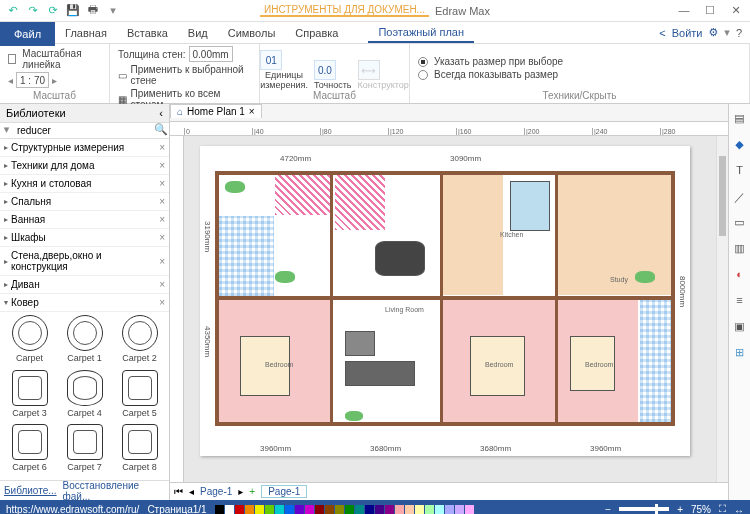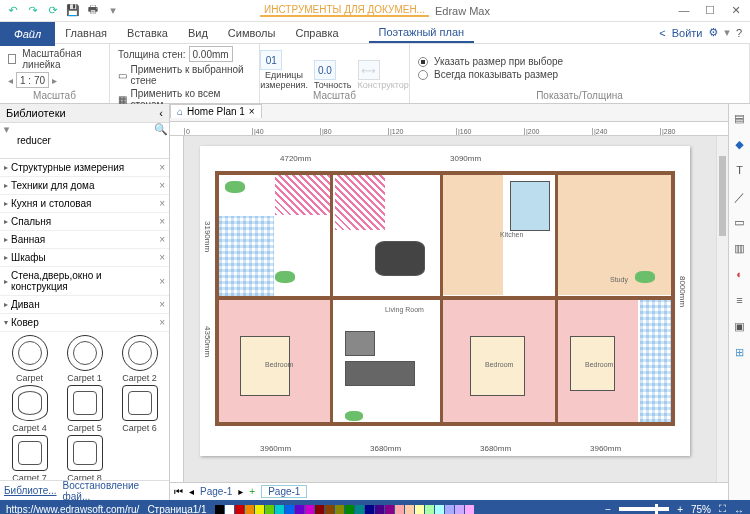--- a/index.html
+++ b/index.html
@@ -6,39 +6,39 @@
 body { width:750px; height:514px; background:#f0f0f0; overflow:hidden; font-size:11px; }
 .titlebar { height:22px; background:#fff; display:flex; align-items:center; padding:0 6px; border-bottom:1px solid #e0e0e0; position:relative; }
 .titlebar .qat { display:flex; gap:6px; align-items:center; }
 .qat span { width:14px; height:14px; display:flex; align-items:center; justify-content:center; }
 .titlebar .centerbox { position:absolute; left:50%; transform:translateX(-50%); display:flex; align-items:center; }
 .ctxtool { color:#e8a33d; font-size:10px; border-bottom:2px solid #f0b04a; padding:0 4px; }
 .appname { color:#666; font-size:11px; margin-left:6px; }
 .wincontrols { margin-left:auto; display:flex; gap:10px; }
 .wincontrols span { width:16px; text-align:center; color:#666; }
 .menubar { height:22px; background:#fff; display:flex; align-items:stretch; border-bottom:1px solid #ddd; }
-.file-tab { background:#2b579a; color:#fff; padding:12px 14px; display:flex; align-items:center;font-style:italic; }
+.file-tab { background:#2b579a; color:#fff; padding:12px 14px; display:flex; align-items:center; }
 .menu-item { padding:0 10px; display:flex; align-items:center; color:#444; }
 .ctx-tab { color:#2b579a; border-bottom:2px solid #2b579a; margin-left:20px; }
 .menubar .right { margin-left:auto; display:flex; align-items:center; gap:6px; padding-right:8px; }
 .login { color:#2b579a; }
 .ribbon { height:60px; background:#fff; display:flex; border-bottom:1px solid #ccc; }
 .ribbon-group { border-right:1px solid #e0e0e0; padding:2px 8px; display:flex; flex-direction:column; }
 .ribbon-group .body { flex:1; display:flex; flex-direction:column; gap:2px; font-size:10px; color:#444; justify-content:center; }
 .ribbon-group .label { font-size:10px; color:#888; text-align:center; }
 .rg-row { display:flex; align-items:center; gap:3px; }
 .combobox { border:1px solid #bbb; padding:0 3px; height:16px; font-size:10px; display:flex; align-items:center; }
 .chk,.rad { width:10px; height:10px; border:1px solid #888; display:inline-block; margin-right:3px; }
 .rad { border-radius:50%; }
 .icon-box { width:22px; height:20px; border:1px solid #cfe0f5; display:flex; align-items:center; justify-content:center; font-size:10px; color:#2b579a; background:#f5faff; }
 .workspace { display:flex; height:396px; }
 .libpanel { width:170px; background:#fff; border-right:1px solid #ccc; display:flex; flex-direction:column; }
 .libhead { background:#f0f0f0; padding:3px 6px; font-size:11px; display:flex; justify-content:space-between; border-bottom:1px solid #ddd; }
 .libsearch { display:flex; border-bottom:1px solid #ddd; }
-.libsearch input { flex:1; border:none; padding:12px 4px; font-size:10px; }
+.libsearch input { flex:1; border:none; padding:2px 4px; font-size:10px; }
 .libsearch .sbtn { width:20px; text-align:center; color:#2b579a; }
 .libcats { }
 .libcat { display:flex; align-items:center; padding:3px 4px; border-bottom:1px solid #eee; font-size:10px; }
 .libcat .tri { font-size:8px; margin-right:3px; color:#666; }
 .libcat .x { margin-left:auto; color:#888; }
 .shapesgrid { flex:1; overflow:hidden; display:grid; grid-template-columns:repeat(3,1fr); gap:2px; padding:3px; }
 .shapecell { text-align:center; font-size:9px; color:#444; }
 .shapecell .thumb { width:36px; height:36px; border:1px solid #333; margin:0 auto 2px; border-radius:4px; position:relative; display:flex; align-items:center; justify-content:center; }
 .shapecell .thumb.round { border-radius:50%; }
 .shapecell .thumb::after { content:""; position:absolute; inset:5px; border:1px solid #555; border-radius:inherit; }
@@ -163,21 +163,21 @@
     <div class="body">
       <div class="rg-row">
           <span class="rad" style="background:radial-gradient(#333 40%,transparent 45%)"></span>
           <span>Указать размер при выборе</span>
         </div>
       <div class="rg-row">
           <span class="rad"></span>
           <span>Всегда показывать размер</span>
         </div>
     </div>
-    <div class="label">Показать/Толщина</div>
+    <div class="label">Техники/Скрыть</div>
   </div>
 </div>
 
 <div class="workspace">
   <div class="libpanel">
     <div class="libhead">
         <span>Библиотеки</span>
         <span>‹</span>
       </div>
     <div class="libsearch">
@@ -229,20 +229,21 @@
       <div class="libcat">
           <span class="tri">▾</span>
           <span>Ковер</span>
           <span class="x">×</span>
         </div>
     </div>
     <div class="shapesgrid">
       <div class="shapecell"><div class="thumb round"></div><span>Carpet</span></div>
       <div class="shapecell"><div class="thumb round"></div><span>Carpet 1</span></div>
       <div class="shapecell"><div class="thumb round"></div><span>Carpet 2</span></div>
+      <div class="shapecell"><div class="thumb"></div><span>Carpet 3</span></div>
       <div class="shapecell"><div class="thumb" style="border-radius:50%/30%"></div><span>Carpet 4</span></div>
       <div class="shapecell"><div class="thumb"></div><span>Carpet 5</span></div>
       <div class="shapecell"><div class="thumb"></div><span>Carpet 6</span></div>
       <div class="shapecell"><div class="thumb"></div><span>Carpet 7</span></div>
       <div class="shapecell"><div class="thumb"></div><span>Carpet 8</span></div>
     </div>
     <div class="libfoot">
       <span style="text-decoration:underline;color:#2b579a">Библиоте...</span>
       <span style="color:#2b579a">Восстановление фай...</span>
     </div>

